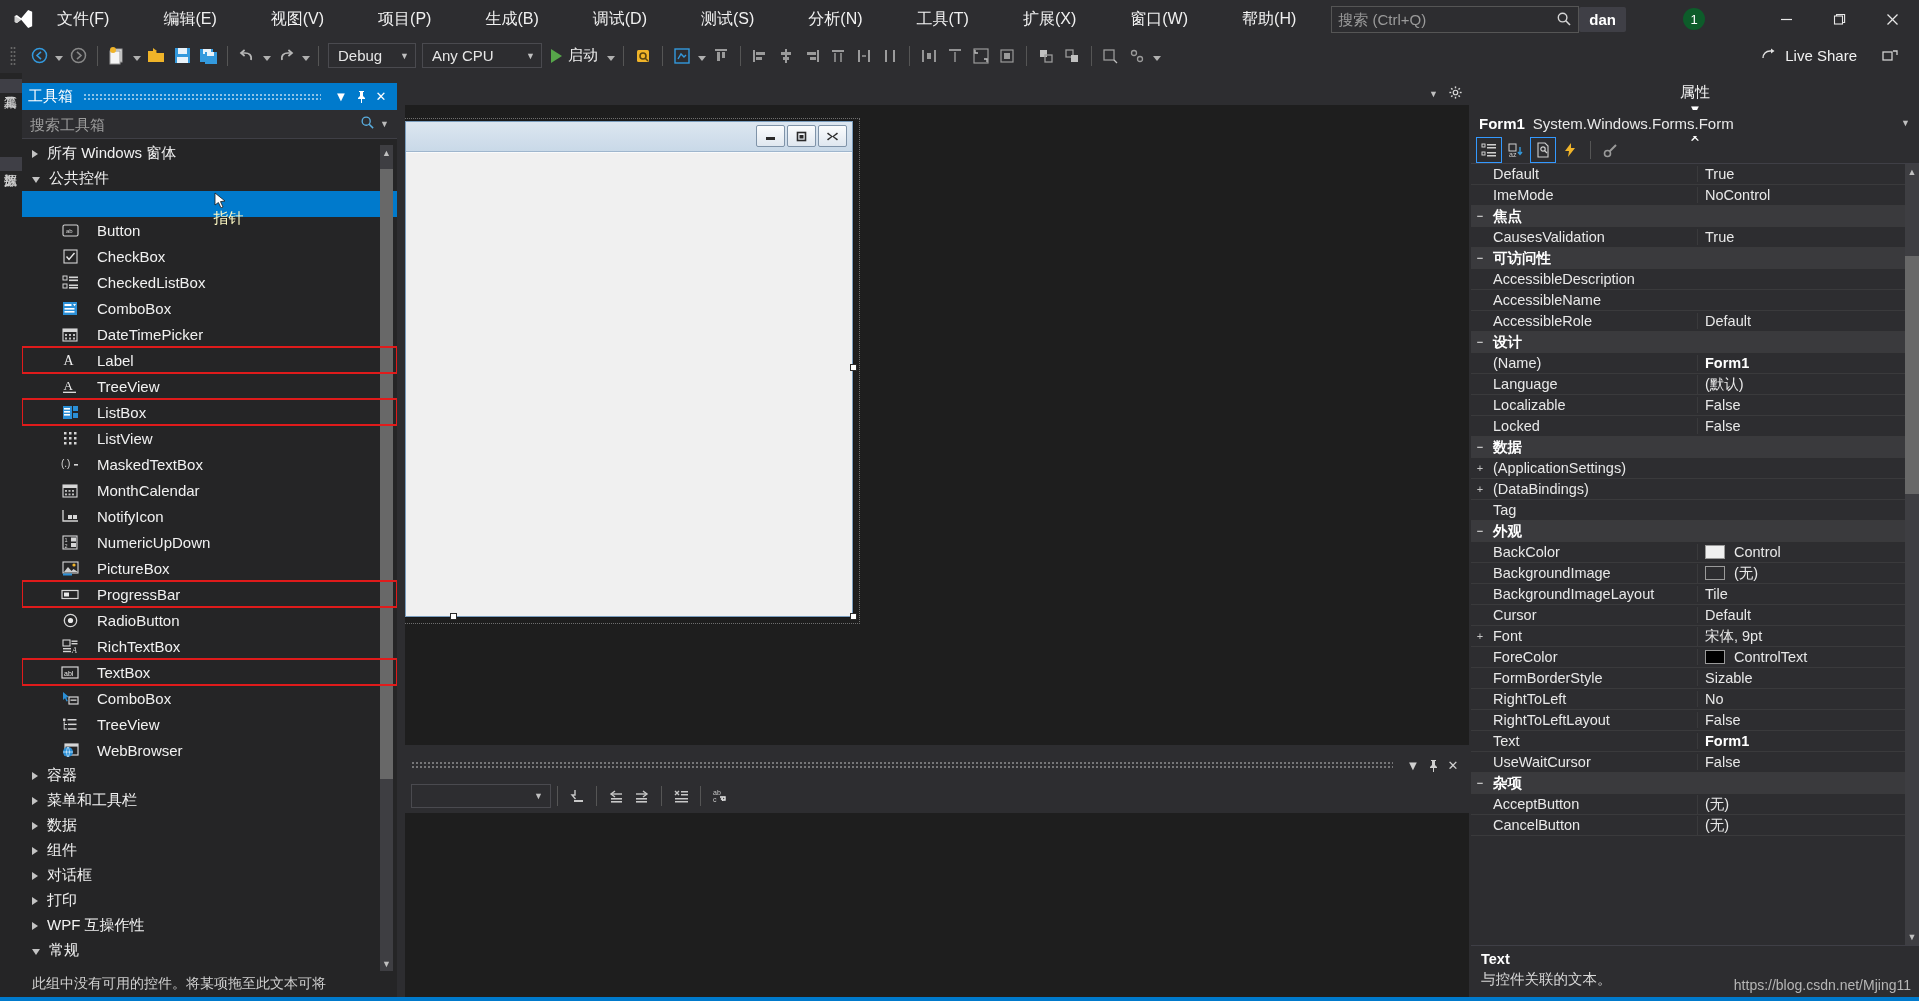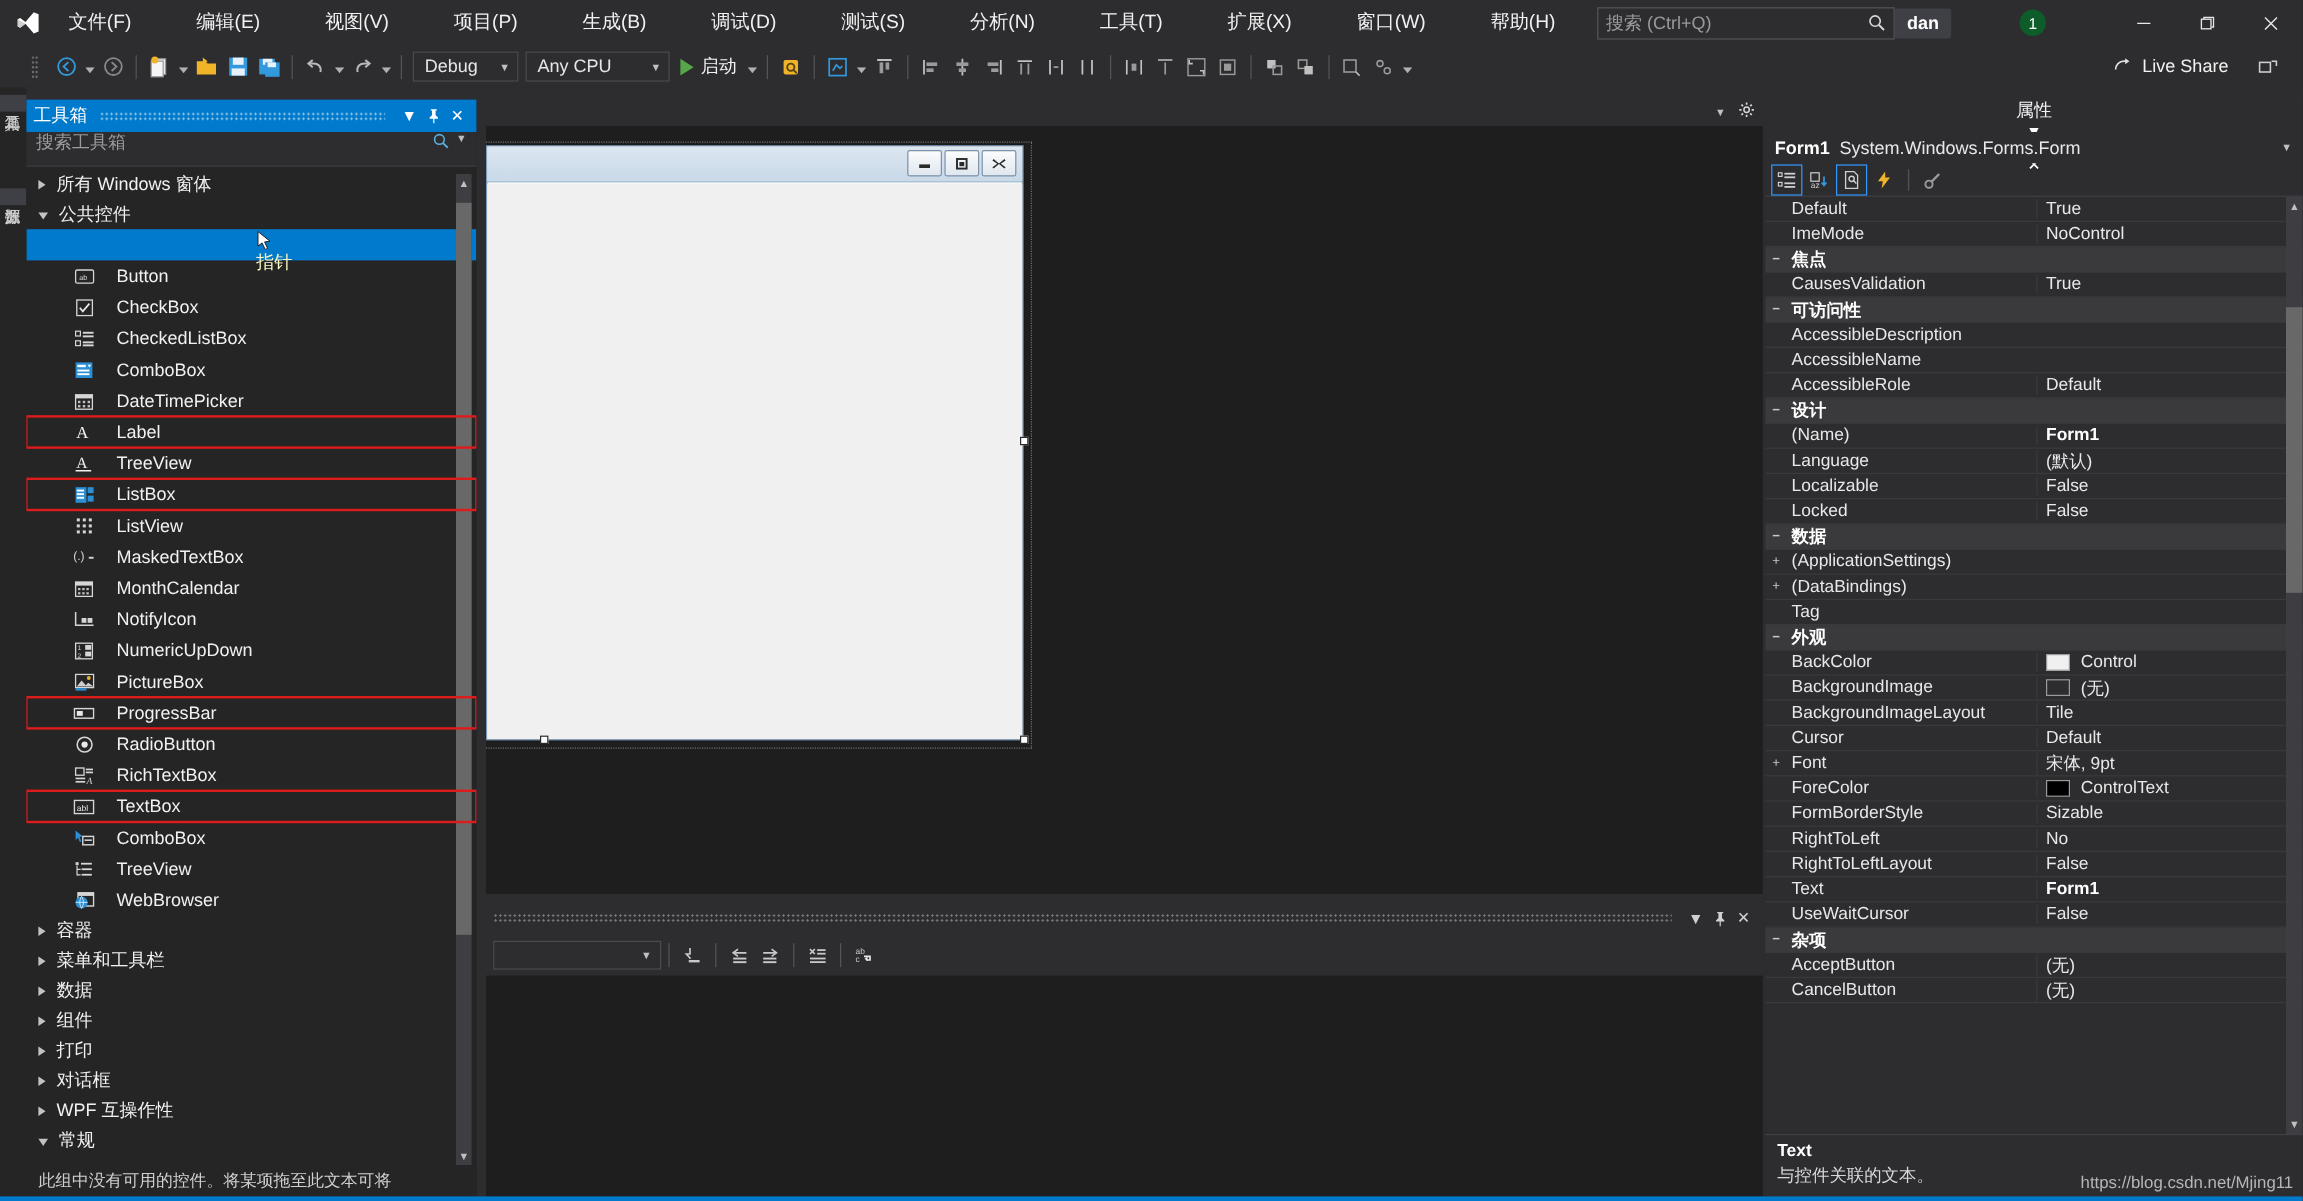--- a/index.html
+++ b/index.html
@@ -41,21 +41,21 @@
     position:absolute; right:214px; top:8px; width:22px; height:22px; border-radius:50%;
     background:#0d5c2a; color:#fff; font-size:13px; display:flex; align-items:center;
     justify-content:center;
   }
   .wincontrols{ position:absolute; right:0; top:0; display:flex; height:38px; }
   .wincontrol{ width:53px; height:38px; display:flex; align-items:center; justify-content:center; }
 
   
   .toolbar{
     position:absolute; left:0; top:38px; width:1919px; height:35px;
-    background:#2d2d30; display:flex; align-items:center; padding-left:16px;
+    background:#2d2d30; display:flex; align-items:center; padding-left:0;
   }
   .tb-sep{ width:1px; height:20px; background:#555; margin:0 6px; }
   .tb-btn{ width:26px; height:26px; display:flex; align-items:center; justify-content:center; }
   .tb-drop{ width:13px; height:26px; display:flex; align-items:flex-end; justify-content:center; padding-bottom:8px; }
   .tb-combo{
     height:25px; border:1px solid #4a4a4f; background:#2d2d30; color:#e6e6e6;
     font-size:15px; display:flex; align-items:center; padding:0 6px 0 9px; margin:0 3px;
   }
   .tb-combo .cv{ flex:1; }
   .tb-combo .car{ margin-left:14px; font-size:9px; color:#c0c0c0; }
@@ -94,21 +94,21 @@
   }
   .tbx-title{ white-space:nowrap; }
   .tbx-grip{
     flex:1; height:8px; margin:0 10px;
     background-image:radial-gradient(circle, rgba(255,255,255,.55) 0.9px, transparent 1px);
     background-size:4px 4px;
   }
   .tbx-hdr-btn{ width:20px; height:22px; display:flex; align-items:center; justify-content:center; color:#fff; font-size:13px; }
   .tbx-search{
     height:29px; background:#2d2d30; border-bottom:1px solid #3f3f46;
-    display:flex; align-items:flex-start; padding:0 8px;
+    display:flex; align-items:center; padding:0 8px;
   }
   .tbx-search input{
     flex:1; background:transparent; border:none; outline:none; color:#9b9b9b;
     font-size:15px; font-family:inherit;
   }
   .tbx-search input::placeholder{ color:#9b9b9b; }
   .tbx-list{ flex:1; overflow:hidden; position:relative; background:#252526; padding-top:2px; }
 
   .tgroup{
     height:25px; display:flex; align-items:center; padding-left:10px;
@@ -873,25 +873,25 @@
         <div class="tgroup">
           <span class="tri-closed"></span>
           <span>数据</span>
         </div>
         <div class="tgroup">
           <span class="tri-closed"></span>
           <span>组件</span>
         </div>
         <div class="tgroup">
           <span class="tri-closed"></span>
-          <span>打印</span>
+          <span>对话框</span>
         </div>
         <div class="tgroup">
           <span class="tri-closed"></span>
-          <span>对话框</span>
+          <span>打印</span>
         </div>
         <div class="tgroup">
           <span class="tri-closed"></span>
           <span>WPF 互操作性</span>
         </div>
         <div class="tgroup">
           <span class="tri-open"></span>
           <span>常规</span>
         </div>
       </div>

